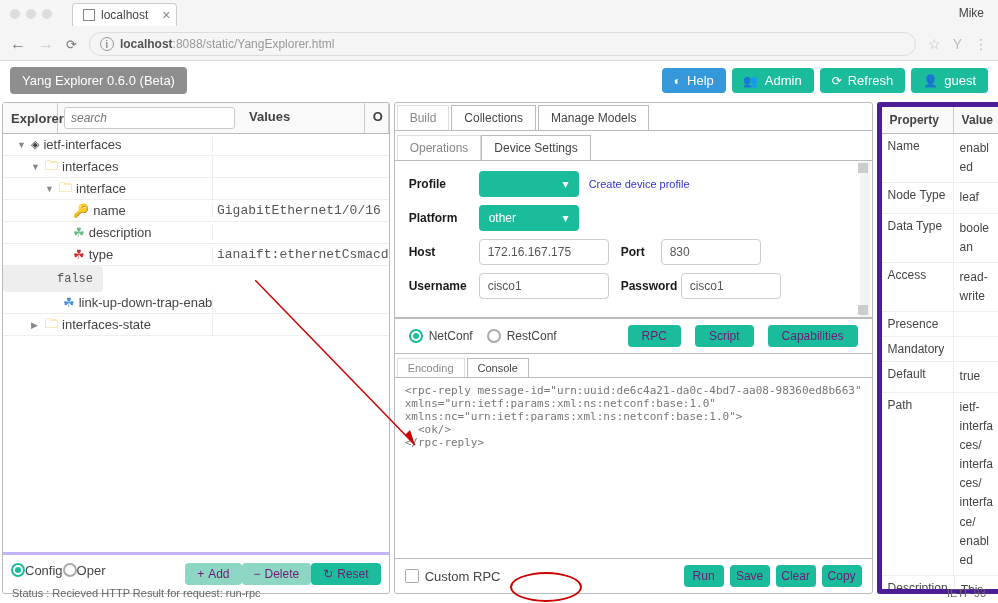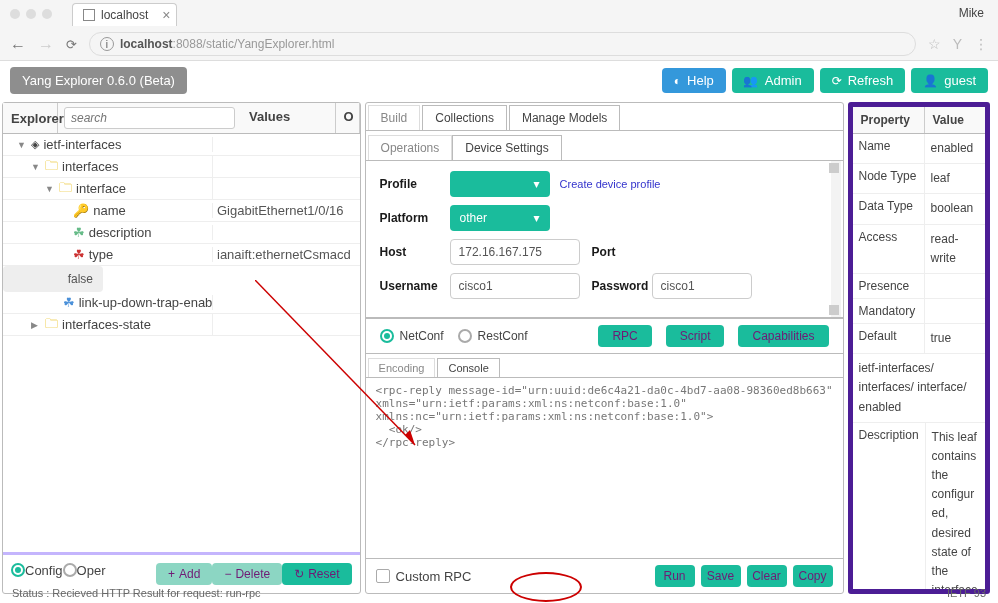--- a/index.html
+++ b/index.html
@@ -44,21 +44,21 @@
 .left-header { display: flex; border-bottom: 1px solid #bbb; background: #f9f9f9; }
 .left-header .hcell { padding: 6px 8px; font-weight: 600; font-size: 13px; border-right: 1px solid #ccc; }
 .hcell-explorer { width: 55px; display:flex; align-items:center; }
 .search-input { flex: 0 0 142px; border: 1px solid #ccc; border-radius: 3px; height: 22px; margin: 4px 6px; padding: 0 6px; font-size: 12px; font-style: italic; color: #aaa; }
 .hcell-values { flex: 1; }
 .hcell-op { width: 24px; text-align: center; }
 .tree { flex: 1; overflow: auto; }
 .tree-row { display: flex; border-bottom: 1px solid #eee; font-size: 13px; height: 22px; align-items: center; }
 .tree-row.sel { background: #eee; }
 .tree-name { display: flex; align-items: center; gap: 4px; padding-left: 4px; }
-.tree-values { flex: 1; padding-left: 4px; color: #555; }
+.tree-values { flex: 1; padding-left: 4px; color: #555; font-family: Liberation Mono, monospace; }
 .tree-name-col { width: 210px; border-right: 1px solid #eee; overflow: hidden; white-space: nowrap; }
 .indent-1 { padding-left: 14px; }
 .indent-2 { padding-left: 28px; }
 .indent-3 { padding-left: 42px; }
 .indent-4 { padding-left: 56px; }
 .twisty { color: #888; font-size: 9px; width: 10px; }
 .folder-icon { color: #e6b800; }
 .key-icon { color: #bbb; }
 .leaf-icon { color: #6b8; }
 .leaf-type-icon { color: #c33; }
@@ -307,20 +307,21 @@
         <span class="form-label">Platform</span>
         <span class="sel">
             <span>other</span>
             <span>▾</span>
           </span>
       </div>
       <div class="form-row">
         <span class="form-label">Host</span>
         <span class="text-input">172.16.167.175</span>
         <span class="form-label" style="width:40px;margin-left:12px">Port</span>
+        <span class="text-input" style="width:100px">830</span>
       </div>
       <div class="form-row">
         <span class="form-label">Username</span>
         <span class="text-input">cisco1</span>
         <span class="form-label" style="width:60px;margin-left:12px">Password</span>
         <span class="text-input" style="width:100px">cisco1</span>
       </div>
     </div>
     <div class="ops-row">
       <span class="radio-lbl">
@@ -384,20 +385,21 @@
         </div>
         <div class="prop-row">
           <div class="k">Mandatory</div>
           <div class="v"></div>
         </div>
         <div class="prop-row">
           <div class="k">Default</div>
           <div class="v">true</div>
         </div>
         <div class="prop-row">
+          <div class="k">Path</div>
           <div class="v">ietf-interfaces/ interfaces/ interface/ enabled</div>
         </div>
         <div class="prop-row">
           <div class="k">Description</div>
           <div class="v">This leaf contains the configured, desired state of the interface.</div>
         </div>
       </div>
   </div>
 </div>
 

